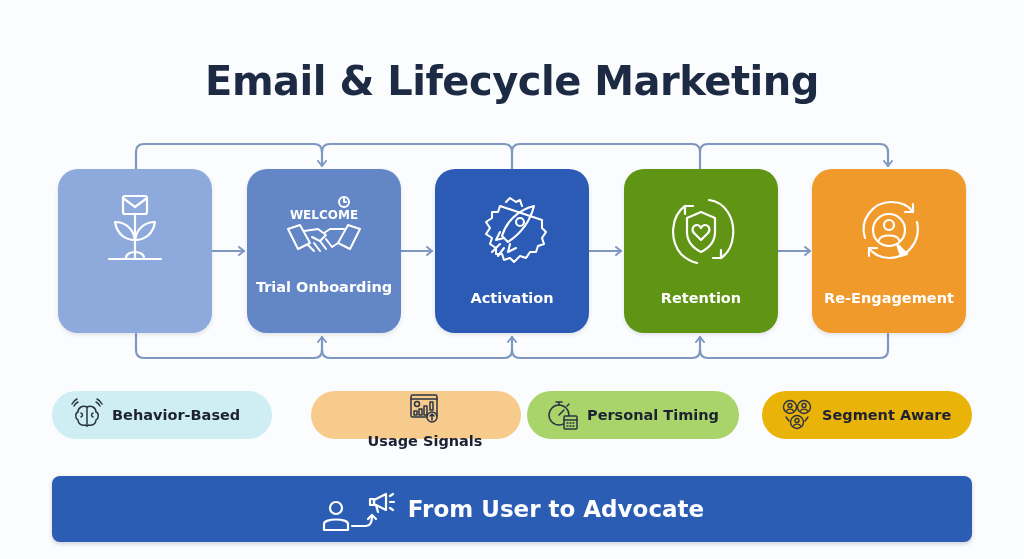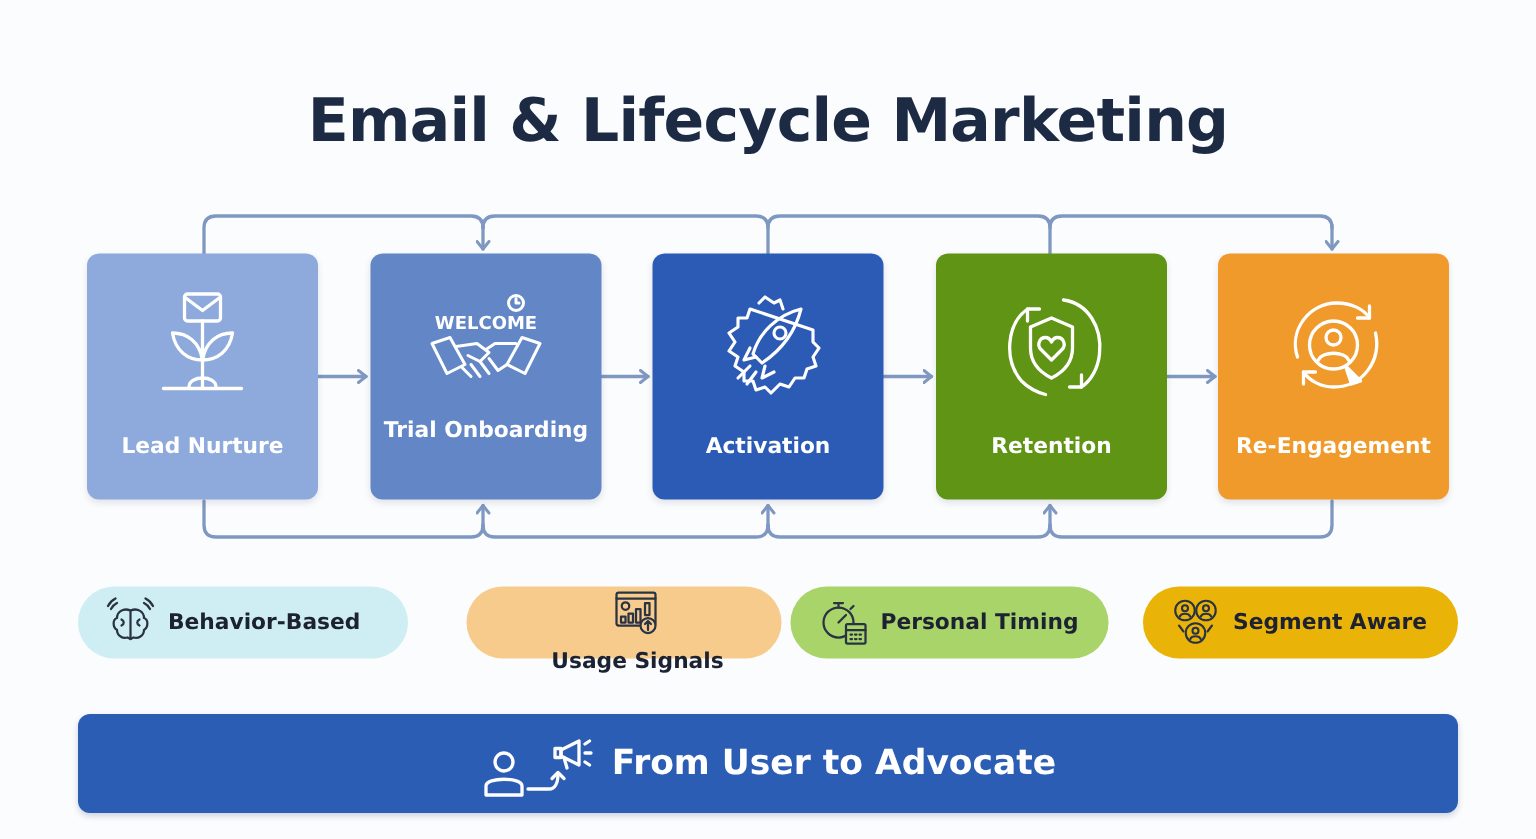--- a/index.html
+++ b/index.html
@@ -5,21 +5,21 @@
   * { box-sizing: border-box; margin: 0; padding: 0; }
   html, body { width: 1024px; height: 559px; overflow: hidden; background: #fbfcfd; }
   body { position: relative; font-family: "Liberation Sans", "DejaVu Sans", sans-serif; }
   .title {
     position: absolute; left: 0; top: 58px; width: 1024px; text-align: center;
     font-family: "DejaVu Sans", sans-serif; font-weight: bold; font-size: 40px;
     color: #1d2a44; letter-spacing: -0.5px;
   }
   .connectors { position: absolute; left: 0; top: 0; width: 1024px; height: 559px; pointer-events: none; }
   .stage {
-    position: absolute; top: 169px; width: 154px; height: 164px; border-radius: 8px;
+    position: absolute; top: 169px; width: 154px; height: 164px; border-radius: 20px;
     display: flex; flex-direction: column; align-items: center; justify-content: flex-start;
     color: #fff; box-shadow: 0 2px 4px rgba(30,50,90,0.12);
   }
   .stage .icon { margin-top: 20px; width: 90px; height: 86px; display: flex; align-items: center; justify-content: center; }
   .stage .label {
     font-family: "DejaVu Sans", sans-serif; font-weight: bold; font-size: 14.5px;
     text-align: center; line-height: 20px; position: absolute; left: 0; right: 0;
   }
   .pill {
     position: absolute; top: 391px; height: 48px; border-radius: 24px;
@@ -75,21 +75,20 @@
     <svg width="80" height="80" viewBox="0 0 80 80" fill="none" stroke="#fff" stroke-width="2.2" stroke-linecap="round" stroke-linejoin="round">
       <rect x="28" y="4" width="24" height="18" rx="2"></rect>
       <path d="M28,6 L40,15 L52,6"></path>
       <line x1="40" y1="22" x2="40" y2="66"></line>
       <path d="M40,48 C30,48 22,42 20,30 C30,30 38,36 40,48 Z"></path>
       <path d="M40,48 C50,48 58,42 60,30 C50,30 42,36 40,48 Z"></path>
       <path d="M31,66 C31,58 49,58 49,66"></path>
       <line x1="14" y1="67" x2="66" y2="67"></line>
     </svg>
   </div>
-  <div class="label" style="top:119px;">Lead Nurture</div>
 </div>
 
 <div class="stage" style="left:247px;background:#6286c6;">
   <div class="icon" style="flex-direction:column;margin-top:24px;height:76px;">
     <svg width="84" height="72" viewBox="0 0 84 72" fill="none" stroke="#fff" stroke-width="2" stroke-linecap="round" stroke-linejoin="round">
       <circle cx="62" cy="7" r="5"></circle>
       <path d="M62,4 V7 H64"></path>
       <text x="42" y="24" fill="#fff" stroke="none" font-family="DejaVu Sans, sans-serif" font-weight="bold" font-size="12" text-anchor="middle">WELCOME</text>
       <path d="M6,34 L18,30 L28,48 L16,54 Z"></path>
       <path d="M78,34 L66,30 L56,48 L68,54 Z"></path>

